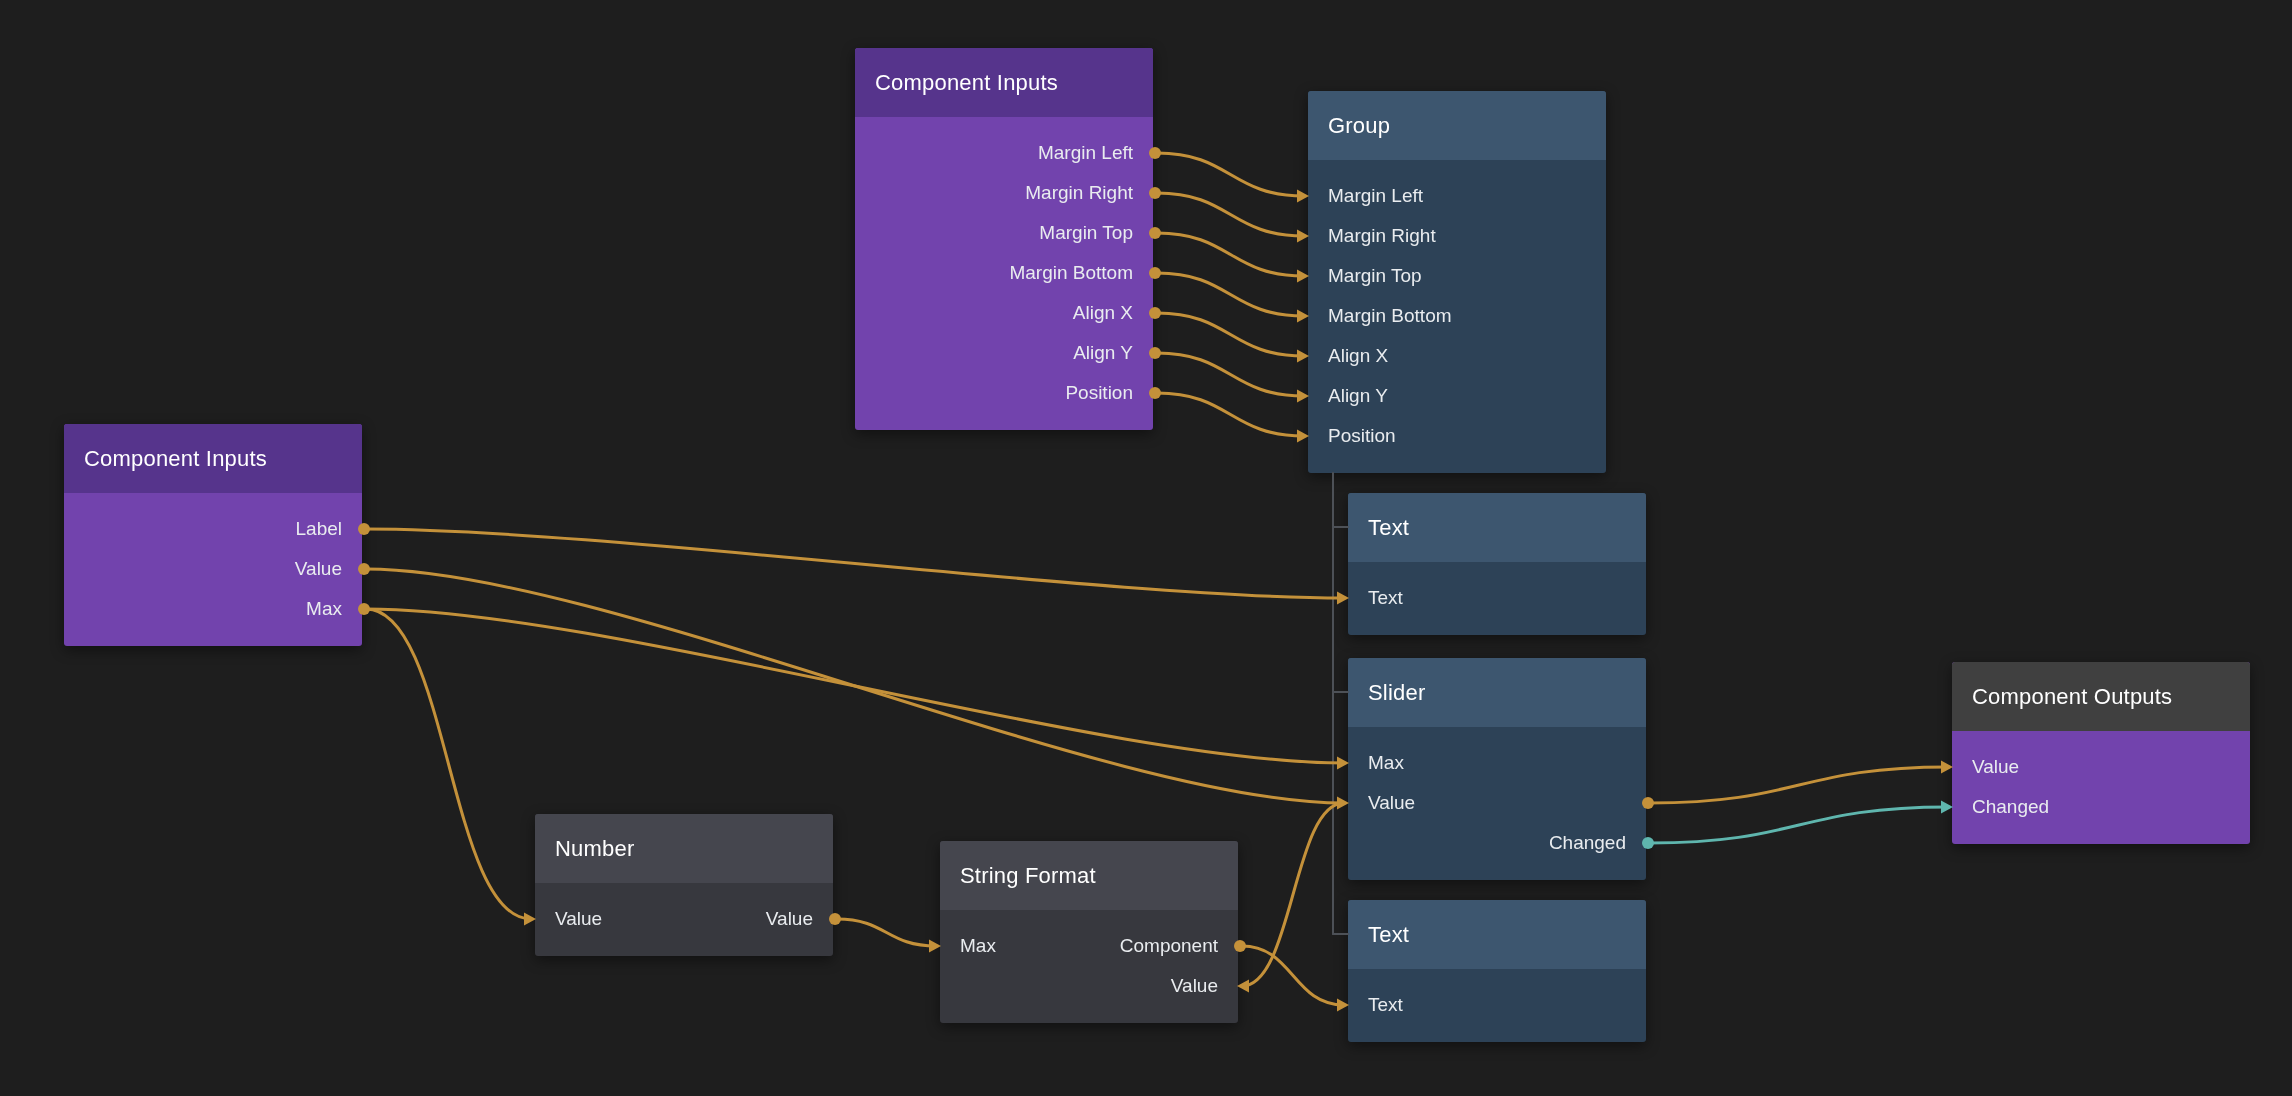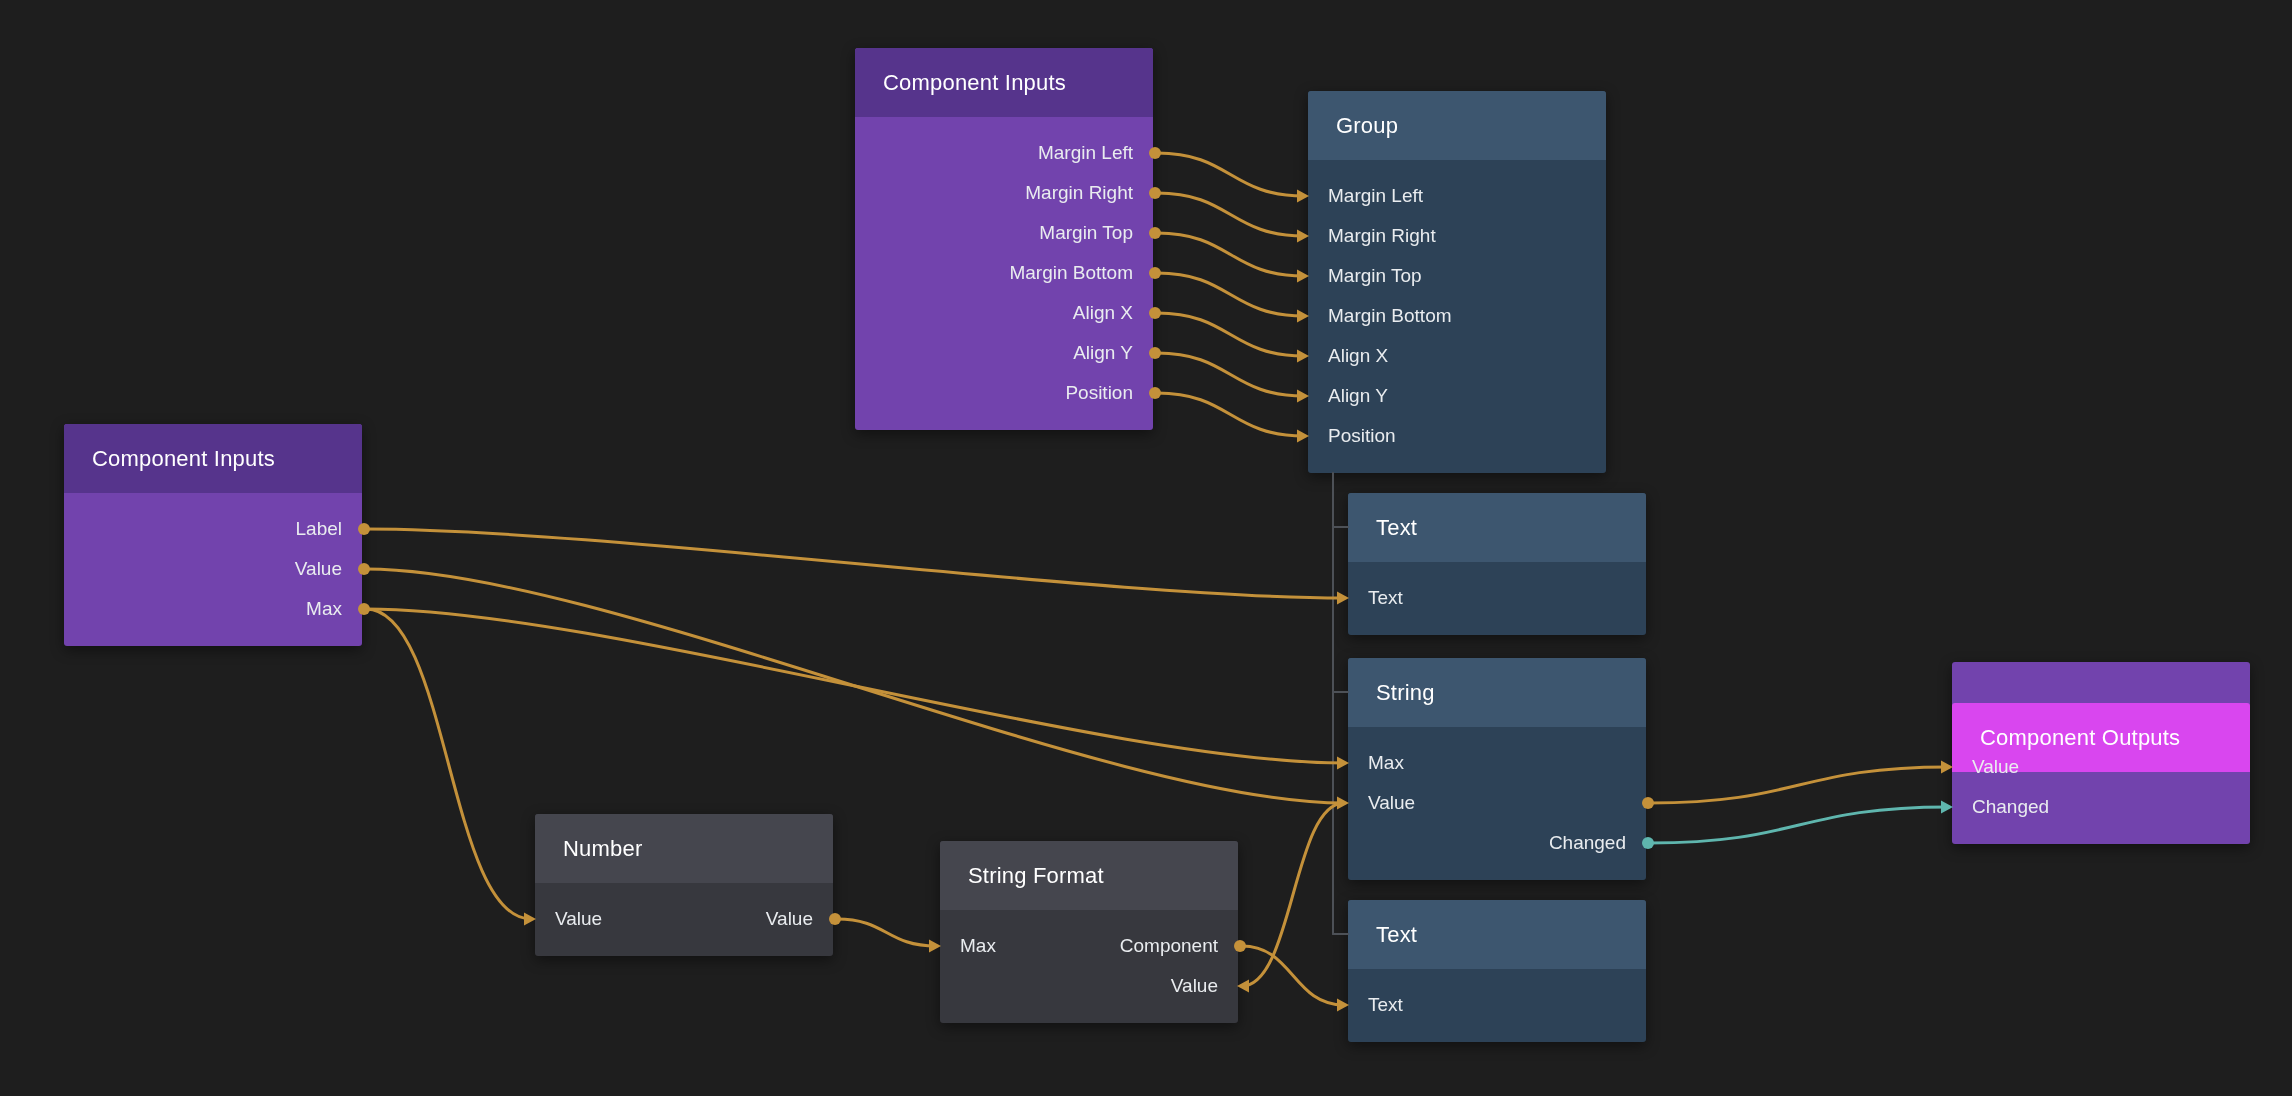--- a/index.html
+++ b/index.html
@@ -17,21 +17,21 @@
   }
   .node {
     position: absolute;
     border-radius: 3px;
     box-shadow: 0 4px 14px rgba(0,0,0,0.45);
   }
   .node-header {
     height: 69px;
     display: flex;
     align-items: center;
-    padding: 0 28px;
+    padding: 0 20px;
     border-radius: 3px 3px 0 0;
     box-sizing: border-box;
   }
   .node-title {
     color: #ffffff;
     font-size: 22px;
     letter-spacing: 0.2px;
     white-space: nowrap;
   }
   .port-row {
@@ -133,34 +133,34 @@
       <div class="node" style="left: 1348px; top: 493px; width: 298px; height: 142px; background: rgb(45, 66, 87);">
         <div class="node-header" style="background: rgb(61, 86, 111);">
           <span class="node-title">Text</span>
         </div>
         <div class="port-row left-only" style="top: 85px;">
           <span class="port-label">Text</span>
         </div>
       </div>
       <div class="node" style="left: 1348px; top: 658px; width: 298px; height: 222px; background: rgb(45, 66, 87);">
         <div class="node-header" style="background: rgb(61, 86, 111);">
-          <span class="node-title">String</span>
+          <span class="node-title">Slider</span>
         </div>
         <div class="port-row left-only" style="top: 85px;">
           <span class="port-label">Max</span>
         </div>
         <div class="port-row both" style="top: 125px;">
           <span class="port-label">Value</span>
         </div>
         <div class="port-row right-only" style="top: 165px;">
           <span class="port-label">Changed</span>
         </div>
       </div>
       <div class="node" style="left: 1952px; top: 662px; width: 298px; height: 182px; background: rgb(114, 67, 173);">
-        <div class="node-header" style="background: #d946ef; margin-top: 41px;">
+        <div class="node-header" style="background: #404040;">
           <span class="node-title">Component Outputs</span>
         </div>
         <div class="port-row left-only" style="top: 85px;">
           <span class="port-label">Value</span>
         </div>
         <div class="port-row left-only" style="top: 125px;">
           <span class="port-label">Changed</span>
         </div>
       </div>
       <div class="node" style="left: 535px; top: 814px; width: 298px; height: 142px; background: rgb(55, 56, 62);">

